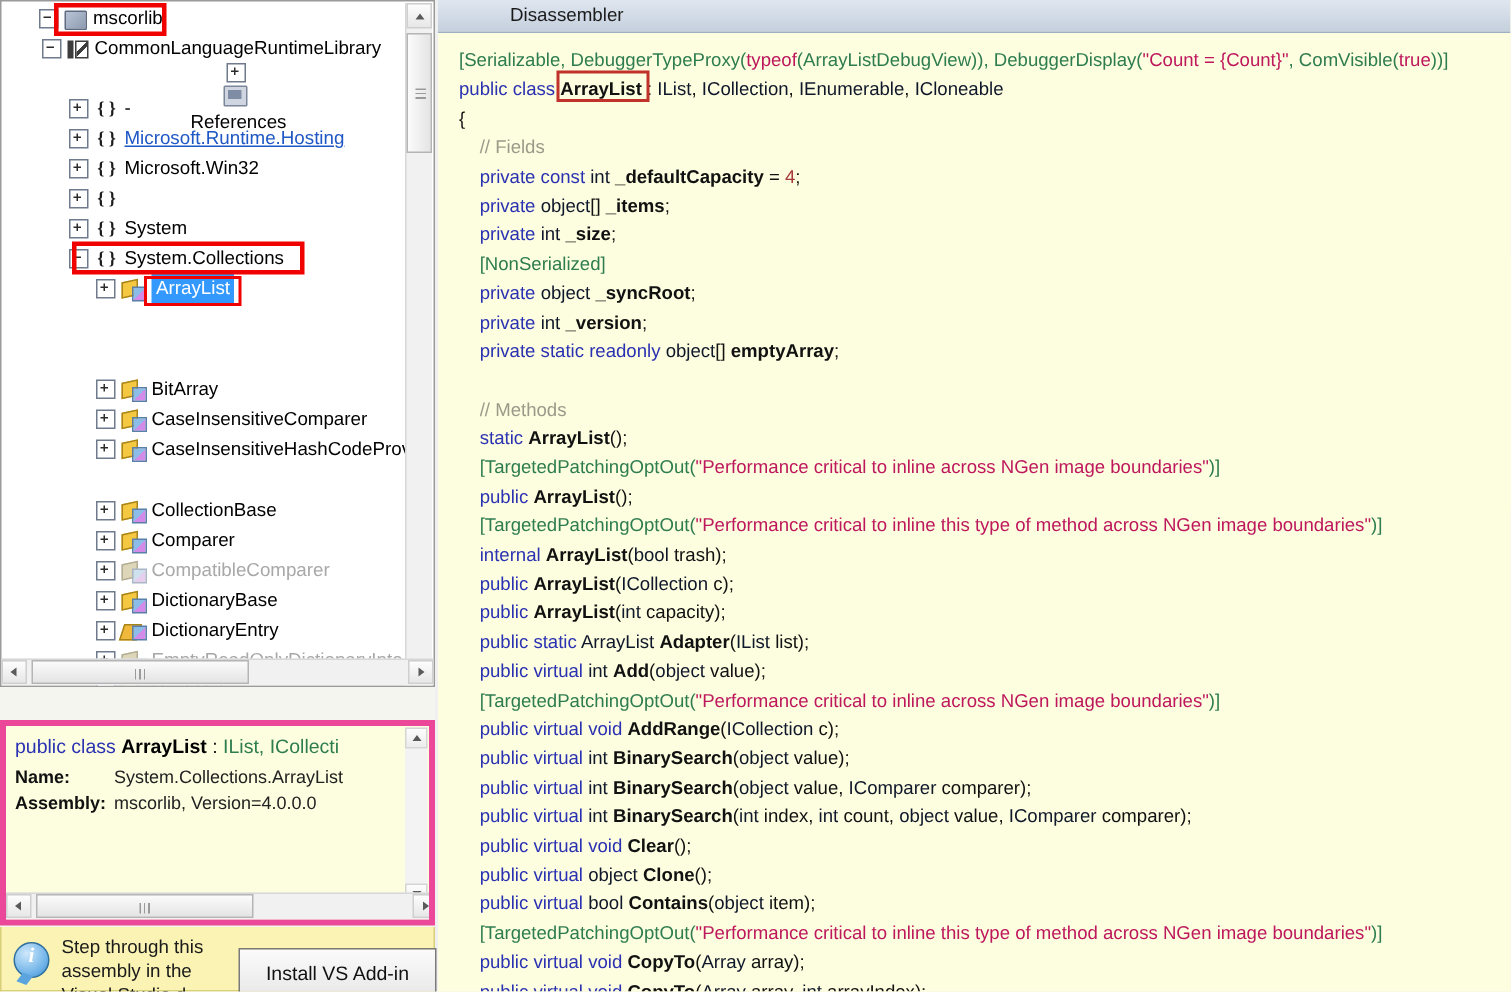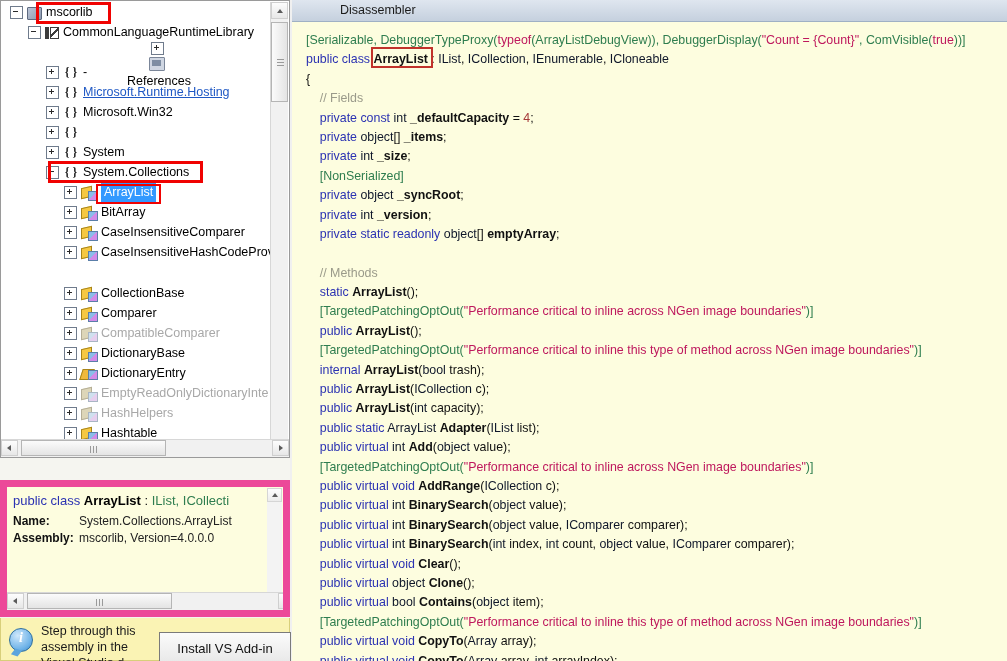--- a/index.html
+++ b/index.html
@@ -109,21 +109,21 @@
   .hs-thumb{
     position:absolute;left:20px;top:0;width:145px;height:16px;
     background:linear-gradient(#fbfbfb,#e4e4e4);border:1px solid #b5b5b5;box-sizing:border-box;
   }
   .hs-thumb .grip{position:absolute;left:68px;top:5px;width:8px;height:7px;
     background:repeating-linear-gradient(90deg,#9a9a9a 0 1px,transparent 1px 3px);}
 
   
   .details-pane{
     position:absolute;left:0;top:480px;width:290px;height:137px;
-    background:#fdfddf;border:7px solid #ec4899;box-sizing:border-box;overflow:hidden;
+    background:#fdfddf;border:4px solid #ec4899;box-sizing:border-box;overflow:hidden;
   }
   .det-body{position:absolute;left:6px;top:6px;width:262px;}
   .det-title{font-size:13px;white-space:nowrap;margin-bottom:6px;}
   .kw{color:#2b32b2;}
   .tname{color:#000;font-weight:bold;}
   .iface{color:#2e7d4f;}
   .det-row{display:flex;font-size:12px;margin-bottom:3px;white-space:nowrap;}
   .det-key{font-weight:bold;width:66px;flex:0 0 auto;color:#111;}
   .det-val{color:#222;}
 
@@ -207,21 +207,21 @@
 </style>
 </head>
 <body>
 
 <div class="app">
 
   <div class="left-panel">
 
     <div class="tree-pane">
       <div class="tree-scroll-area" id="tree-rows">
-          <div class="tree-row" style="padding-left: 8px;">
+          <div class="tree-row" style="padding-left: 24px;">
             <span class="expander"></span>
             <span class="ico ico-asm"></span>
             <span class="lbl">mscorlib</span>
           </div>
           <div class="tree-row" style="padding-left: 26px;">
             <span class="expander"></span>
             <span class="ico ico-lib"></span>
             <span class="lbl">CommonLanguageRuntimeLibrary</span>
           </div>
           <div class="tree-row" style="padding-left: 44px; flex-direction: column;">
@@ -256,21 +256,21 @@
           <div class="tree-row" style="padding-left: 44px;">
             <span class="expander"></span>
             <span class="ico ico-ns">{ }</span>
             <span class="lbl">System.Collections</span>
           </div>
           <div class="tree-row" style="padding-left: 62px;">
             <span class="expander plus"></span>
             <span class="ico ico-class"></span>
             <span class="lbl selected">ArrayList</span>
           </div>
-          <div class="tree-row" style="padding-left: 62px;">
+          <div class="tree-row" style="padding-left: 62px; margin-top: 47px;">
             <span class="expander plus"></span>
             <span class="ico ico-class"></span>
             <span class="lbl">BitArray</span>
           </div>
           <div class="tree-row" style="padding-left: 62px;">
             <span class="expander plus"></span>
             <span class="ico ico-class"></span>
             <span class="lbl">CaseInsensitiveComparer</span>
           </div>
           <div class="tree-row" style="padding-left: 62px;">

